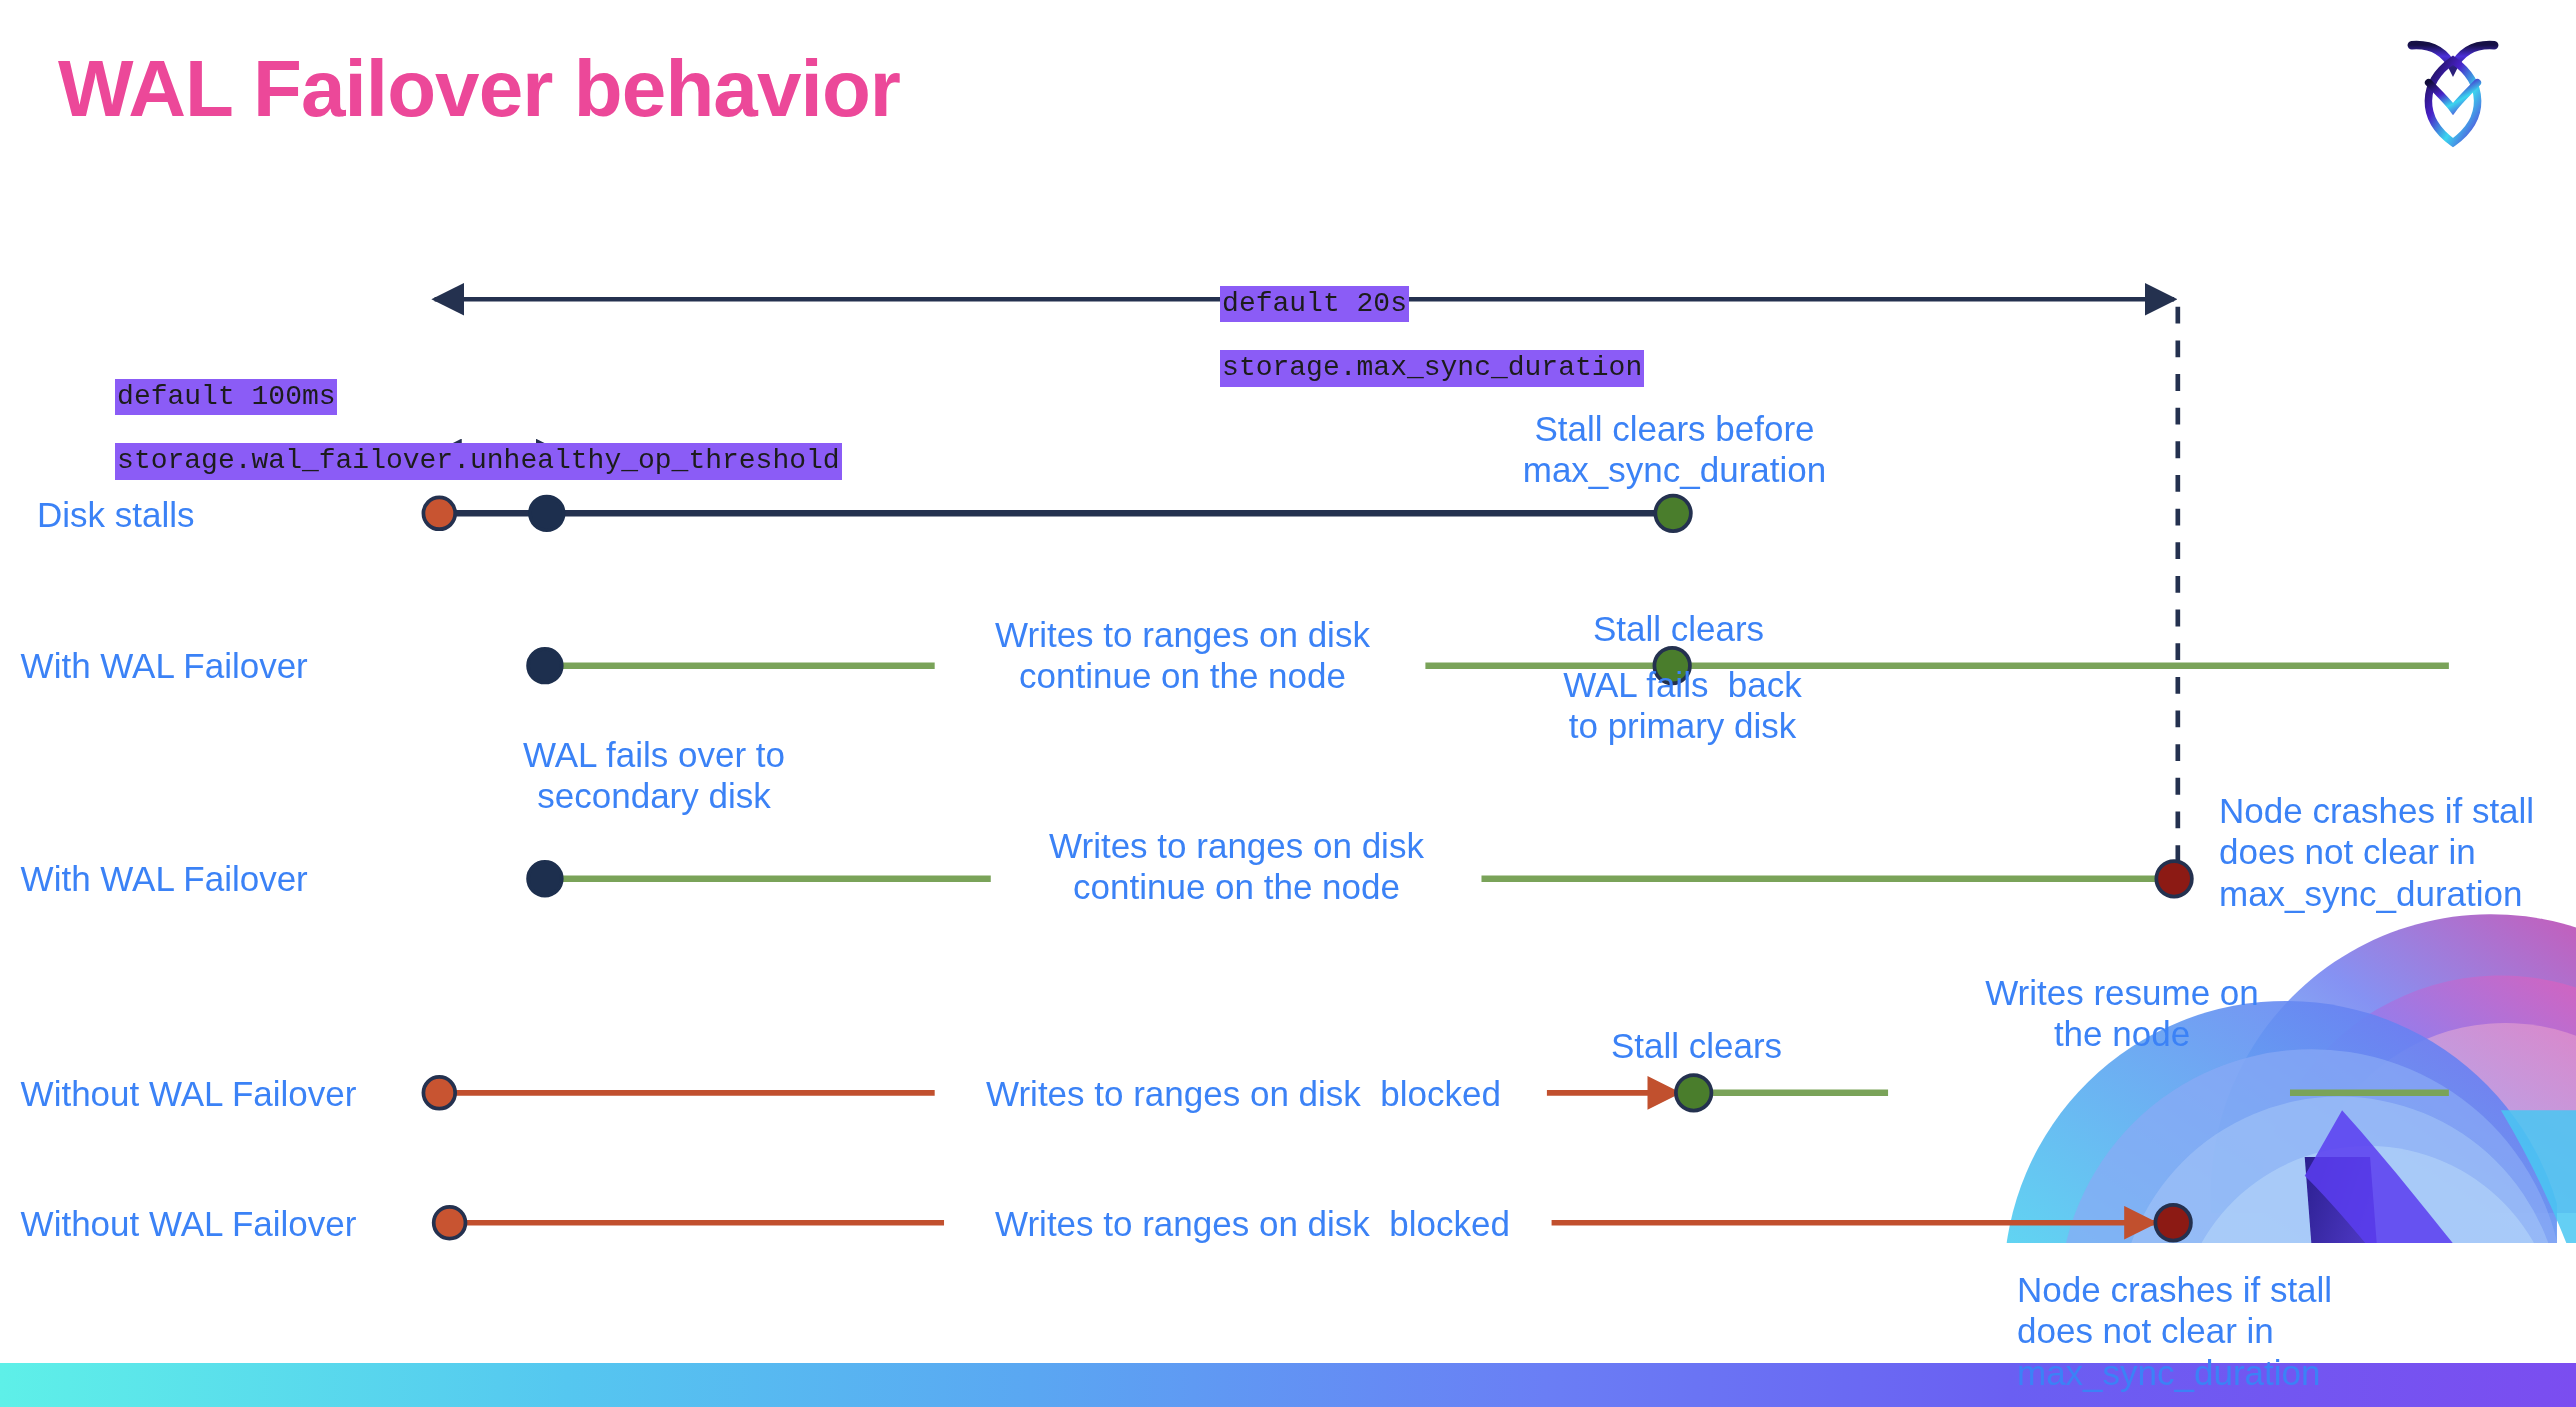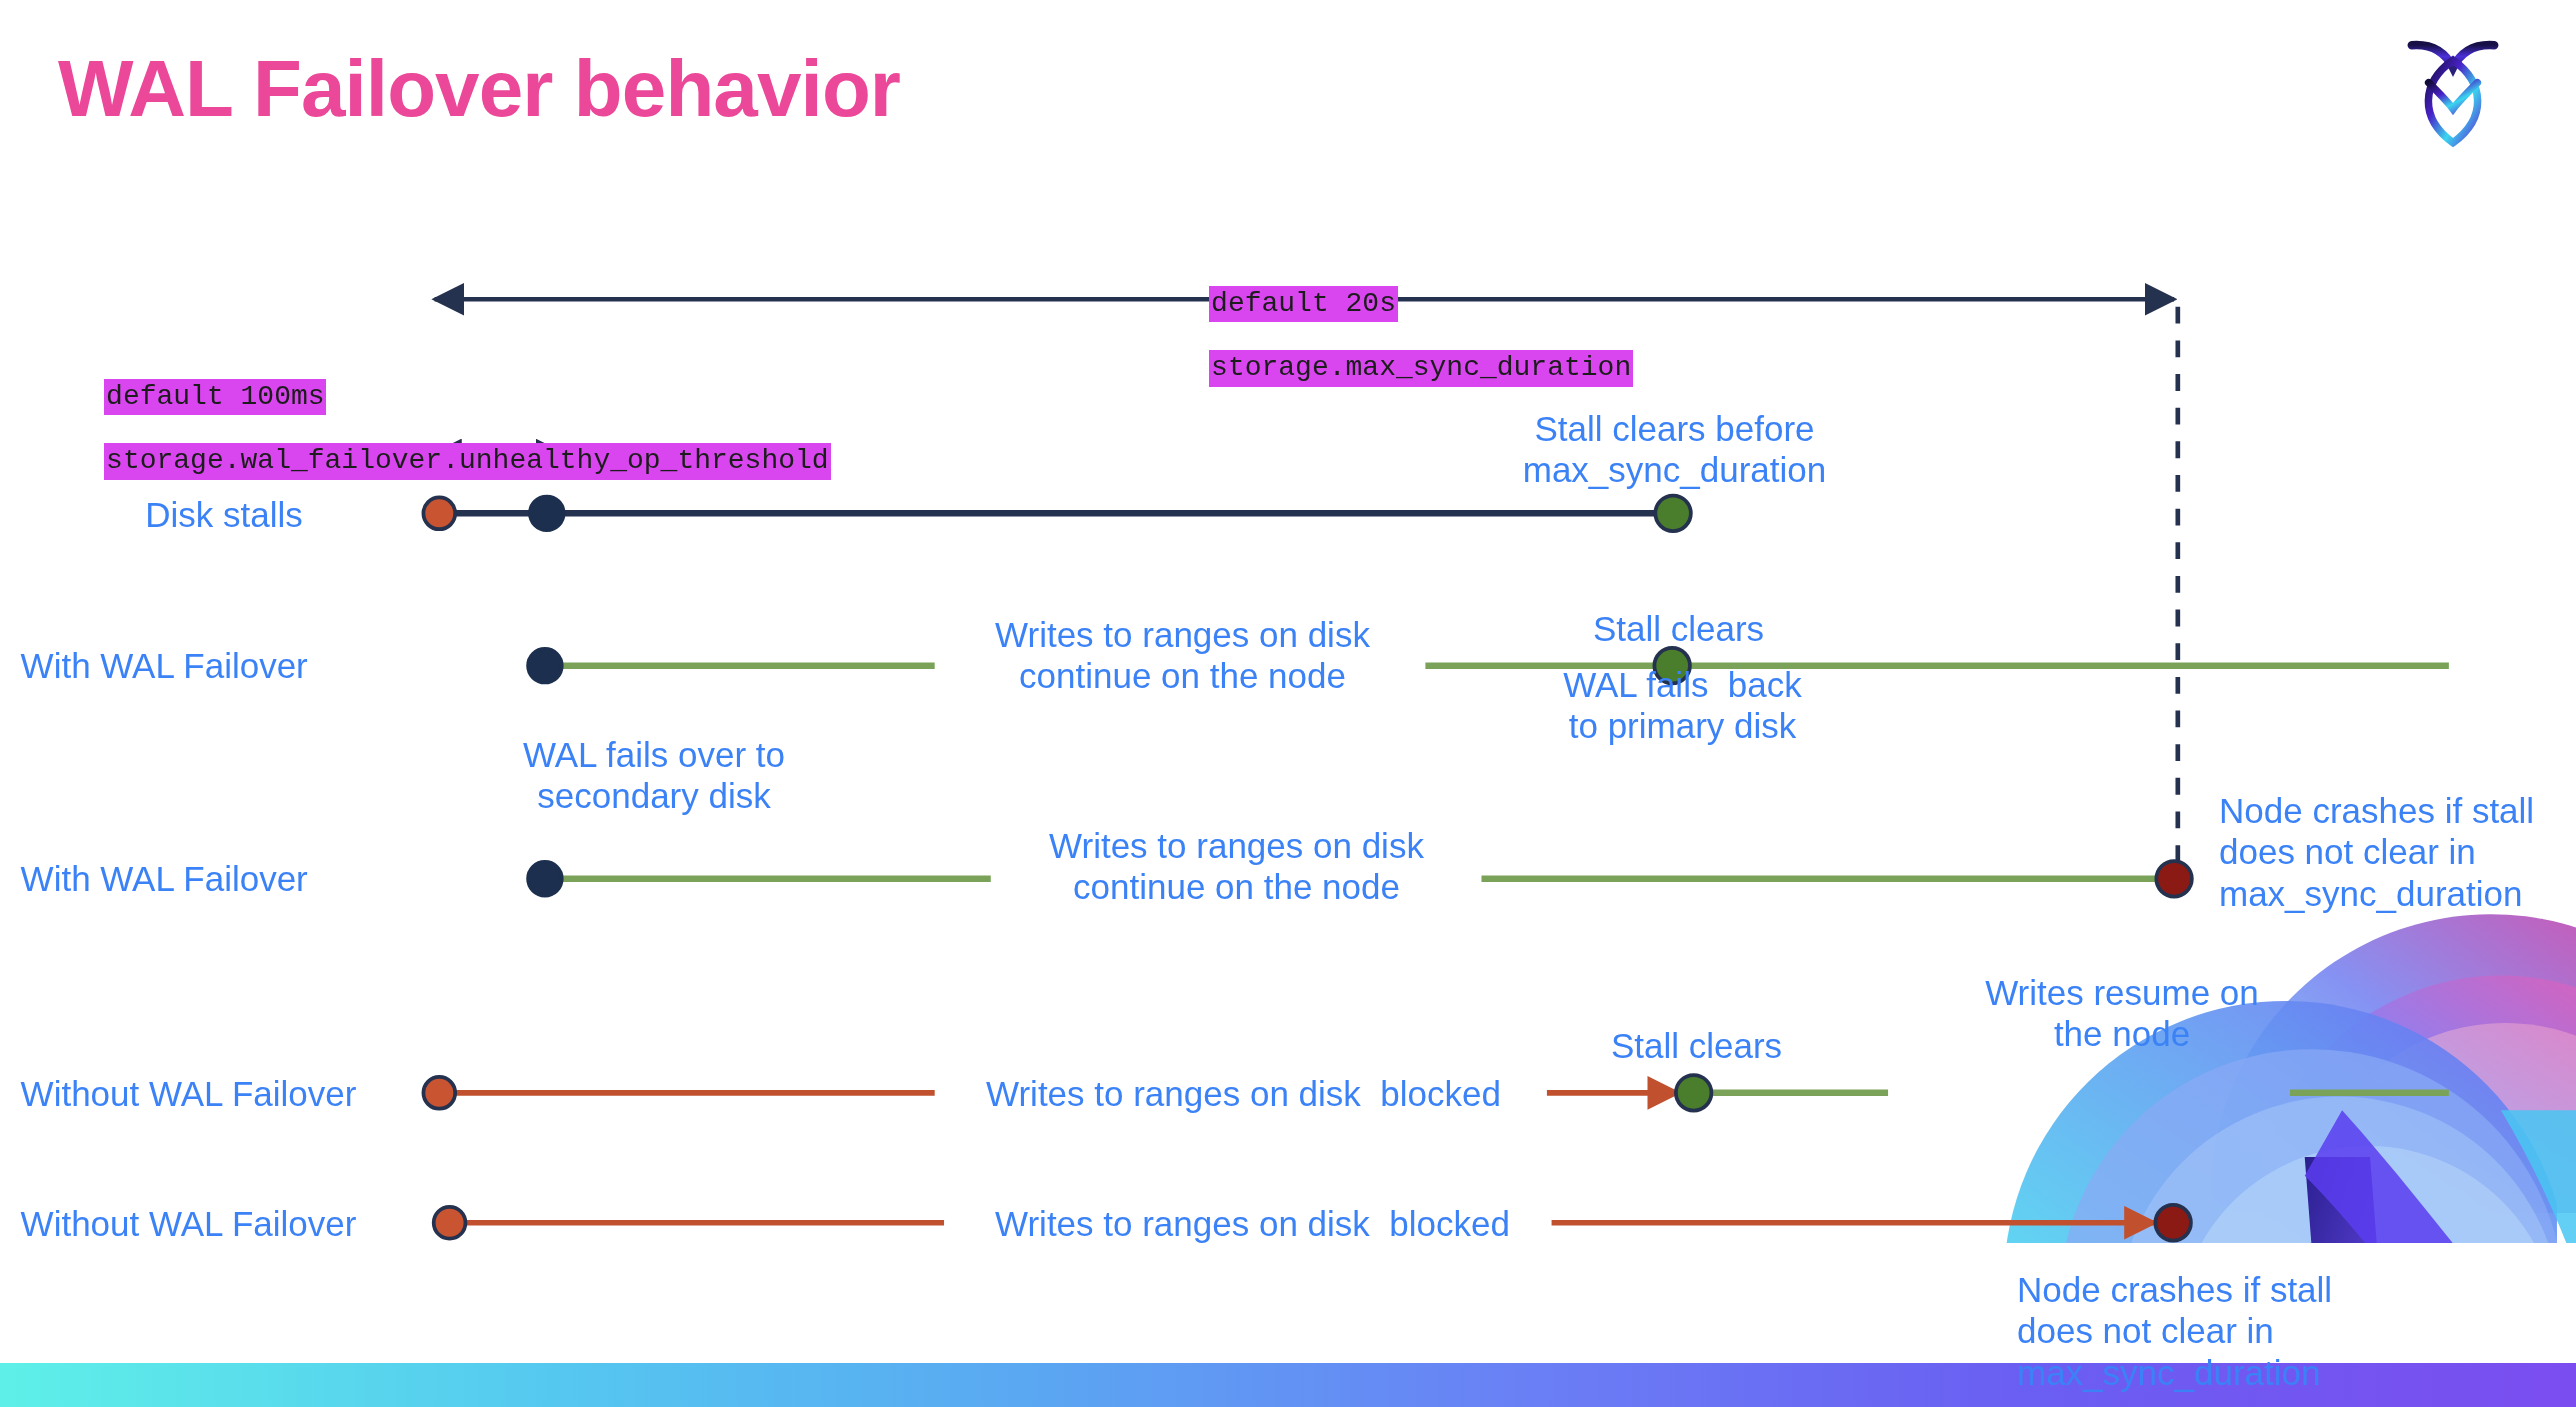--- a/index.html
+++ b/index.html
@@ -19,26 +19,26 @@
     letter-spacing:-0.9px;line-height:1.1;white-space:nowrap;
   }
 
   
   #logo{position:absolute;left:2393px;top:32px;width:120px;height:122px;}
 
   
   .layer{position:absolute;left:0;top:0;width:2576px;height:1408px;pointer-events:none;}
   .lbl{position:absolute;color:#3b82f6;font-size:35px;line-height:1.18;white-space:pre;}
   .lbl.c{text-align:center;}
-  .lbl.r{text-align:center;}
+  .lbl.r{text-align:left;}
   .mono{
     position:absolute;font-family:"Liberation Mono", monospace;
     font-size:28px;color:#1c1c1c;line-height:1.0;white-space:pre;
   }
-  .mono span{background:#d946ef;padding:3.7px 1.9px 4.7px 1.9px;display:inline-block;}
+  .mono span{background:#8b5cf6;padding:3.7px 1.9px 4.7px 1.9px;display:inline-block;margin-left:11px;}
 
   
   #bottombar{
     position:absolute;left:0;bottom:0;width:2576px;height:45px;
     background:linear-gradient(90deg,#5ef0e8 0%,#55c7f0 22%,#5aa7f2 40%,#6a7ef5 60%,#6a5ff2 78%,#7b4df0 100%);
   }
 
   
   #fan{position:absolute;right:0;bottom:45px;width:654px;height:533px;overflow:hidden;}
   #fan svg{position:absolute;right:-37px;bottom:-37px;}

